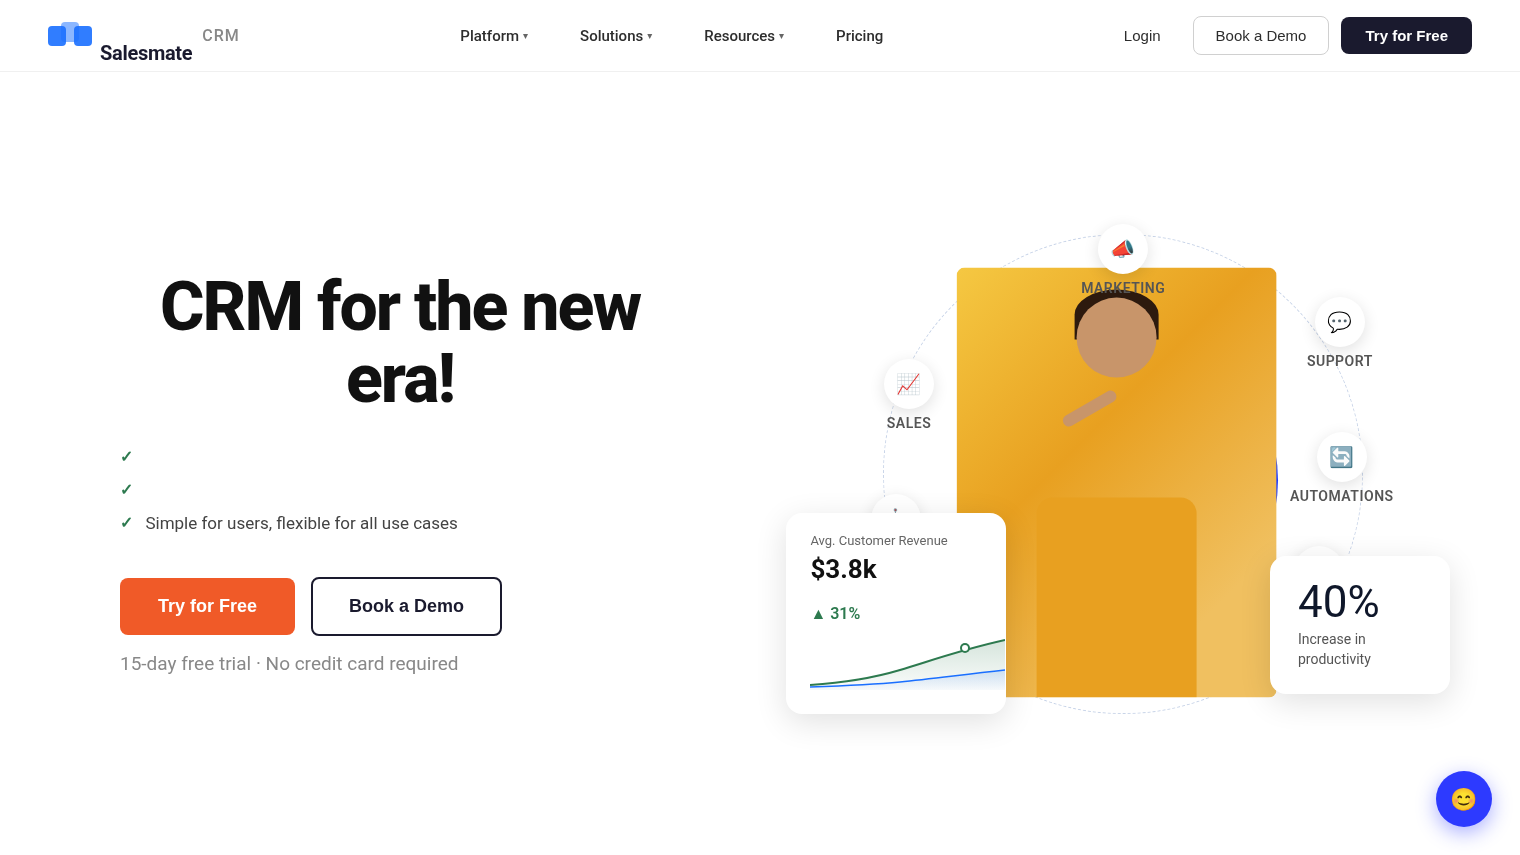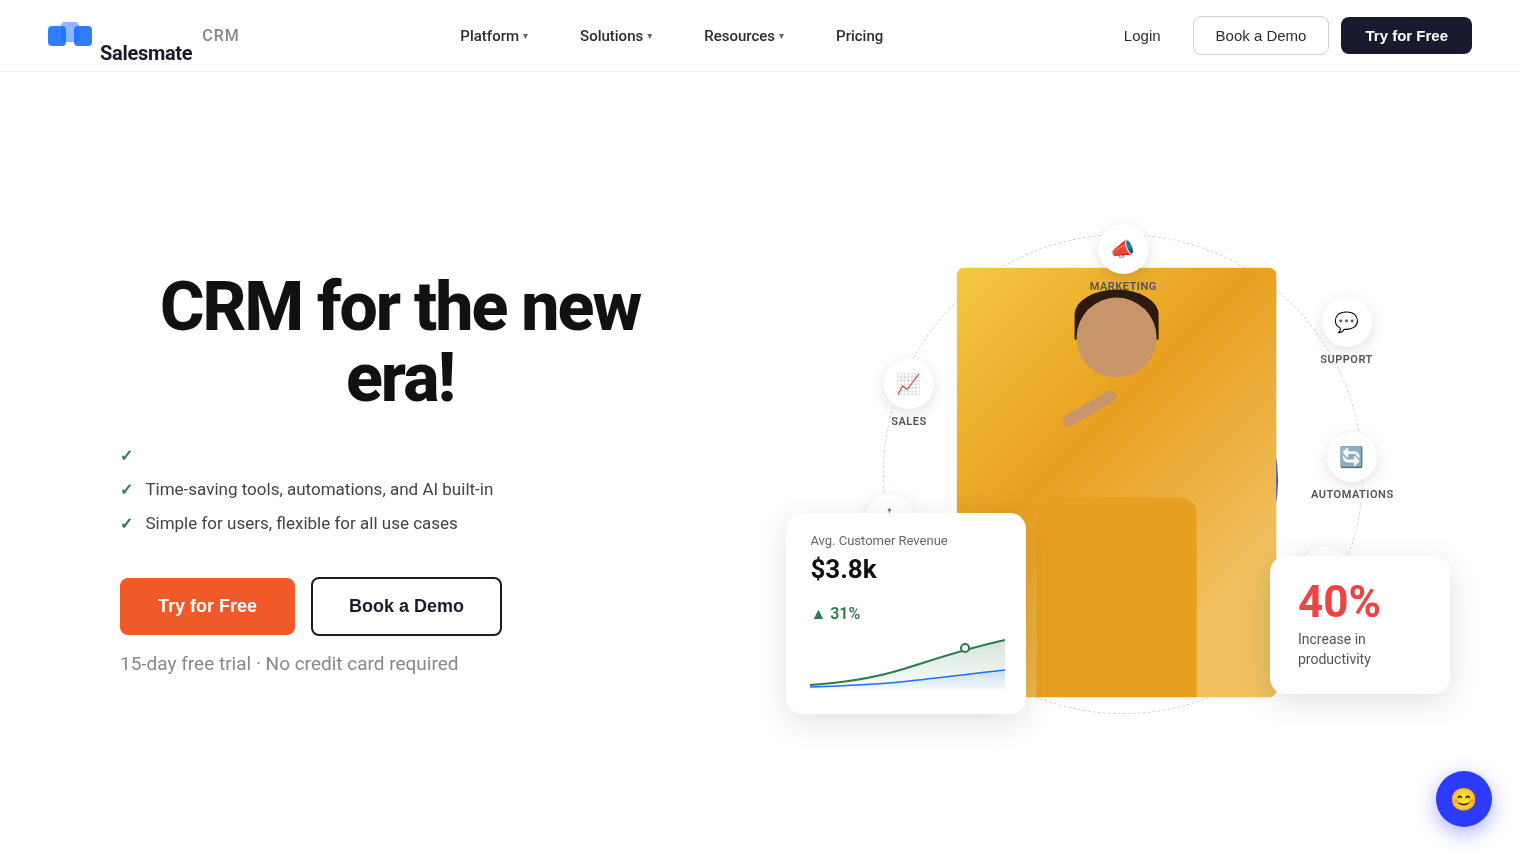--- a/index.html
+++ b/index.html
@@ -122,52 +122,52 @@
     .orbit-node {
       position: absolute; display: flex; flex-direction: column; align-items: center;
       gap: 6px; z-index: 5;
     }
     .orbit-node-icon {
       width: 50px; height: 50px; border-radius: 50%; background: #fff;
       display: flex; align-items: center; justify-content: center;
       box-shadow: 0 4px 16px rgba(0,0,0,0.12); font-size: 20px;
     }
     .orbit-node-label {
-      font-size: 11px; font-weight: 600; color: #555; letter-spacing: 0.5px; text-transform: uppercase;
+      font-size: 14px; font-weight: 600; color: #555; letter-spacing: 0.5px; text-transform: uppercase;
     }
     
     .node-marketing { top: 2%; left: 50%; transform: translateX(-50%); }
     .node-support { top: 16%; right: 2%; }
     .node-automations { top: 42%; right: -2%; }
     .node-insights { top: 64%; right: 6%; }
     .node-sandy { top: 54%; left: 0%; }
     .node-sales { top: 28%; left: 4%; }
 
     
     .card-revenue {
       position: absolute; bottom: 60px; left: -20px; z-index: 10;
       background: #fff; border-radius: 16px; padding: 20px 24px;
-      box-shadow: 0 8px 32px rgba(0,0,0,0.12); width: 240px;
+      box-shadow: 0 8px 32px rgba(0,0,0,0.12); width: 220px;
     }
     .card-revenue-title { font-size: 13px; color: #666; margin-bottom: 6px; }
     .card-revenue-value { font-size: 26px; font-weight: 700; color: #111; margin-bottom: 20px; }
     .card-revenue-badge {
       display: inline-flex; align-items: center; gap: 4px;
       font-size: 16px; color: #2d7a4f; font-weight: 600;
     }
     .badge-up { color: #2d7a4f; }
     
     .mini-chart { margin-top: 12px; }
 
     .card-productivity {
       position: absolute; bottom: 80px; right: -10px; z-index: 10;
       background: #fff; border-radius: 16px; padding: 24px 28px;
       box-shadow: 0 8px 32px rgba(0,0,0,0.12); width: 180px;
     }
-    .card-pct { font-size: 44px; font-weight: 700; color: #ef4444; line-height: 1; }
+    .card-pct { font-size: 44px; font-weight: 400; color: #0f172a; line-height: 1; }
     .card-pct-desc { font-size: 14px; color: #555; margin-top: 6px; line-height: 1.4; }
 
     
     .chat-widget {
       position: fixed; bottom: 28px; right: 28px; z-index: 200;
       width: 56px; height: 56px; border-radius: 50%;
       background: #2d3aff; display: flex; align-items: center; justify-content: center;
       cursor: pointer; box-shadow: 0 6px 20px rgba(45,58,255,0.4);
     }
     .chat-icon { font-size: 22px; color: #fff; }
@@ -214,21 +214,20 @@
 <section class="hero">
   <div class="hero-left">
     <h1 class="hero-title">CRM for the new era!</h1>
 
     <div class="hero-features">
       <div class="hero-feature">
         <span class="check-icon">✓</span>
       </div>
       <div class="hero-feature">
         <span class="check-icon">✓</span>
-        <span>Time-saving tools, automations, and AI built-in</span>
       </div>
       <div class="hero-feature">
         <span class="check-icon">✓</span>
         <span>Simple for users, flexible for all use cases</span>
       </div>
     </div>
 
     <div class="hero-ctas">
       <button class="btn-cta-primary">Try for Free</button>
       <button class="btn-cta-secondary">Book a Demo</button>

